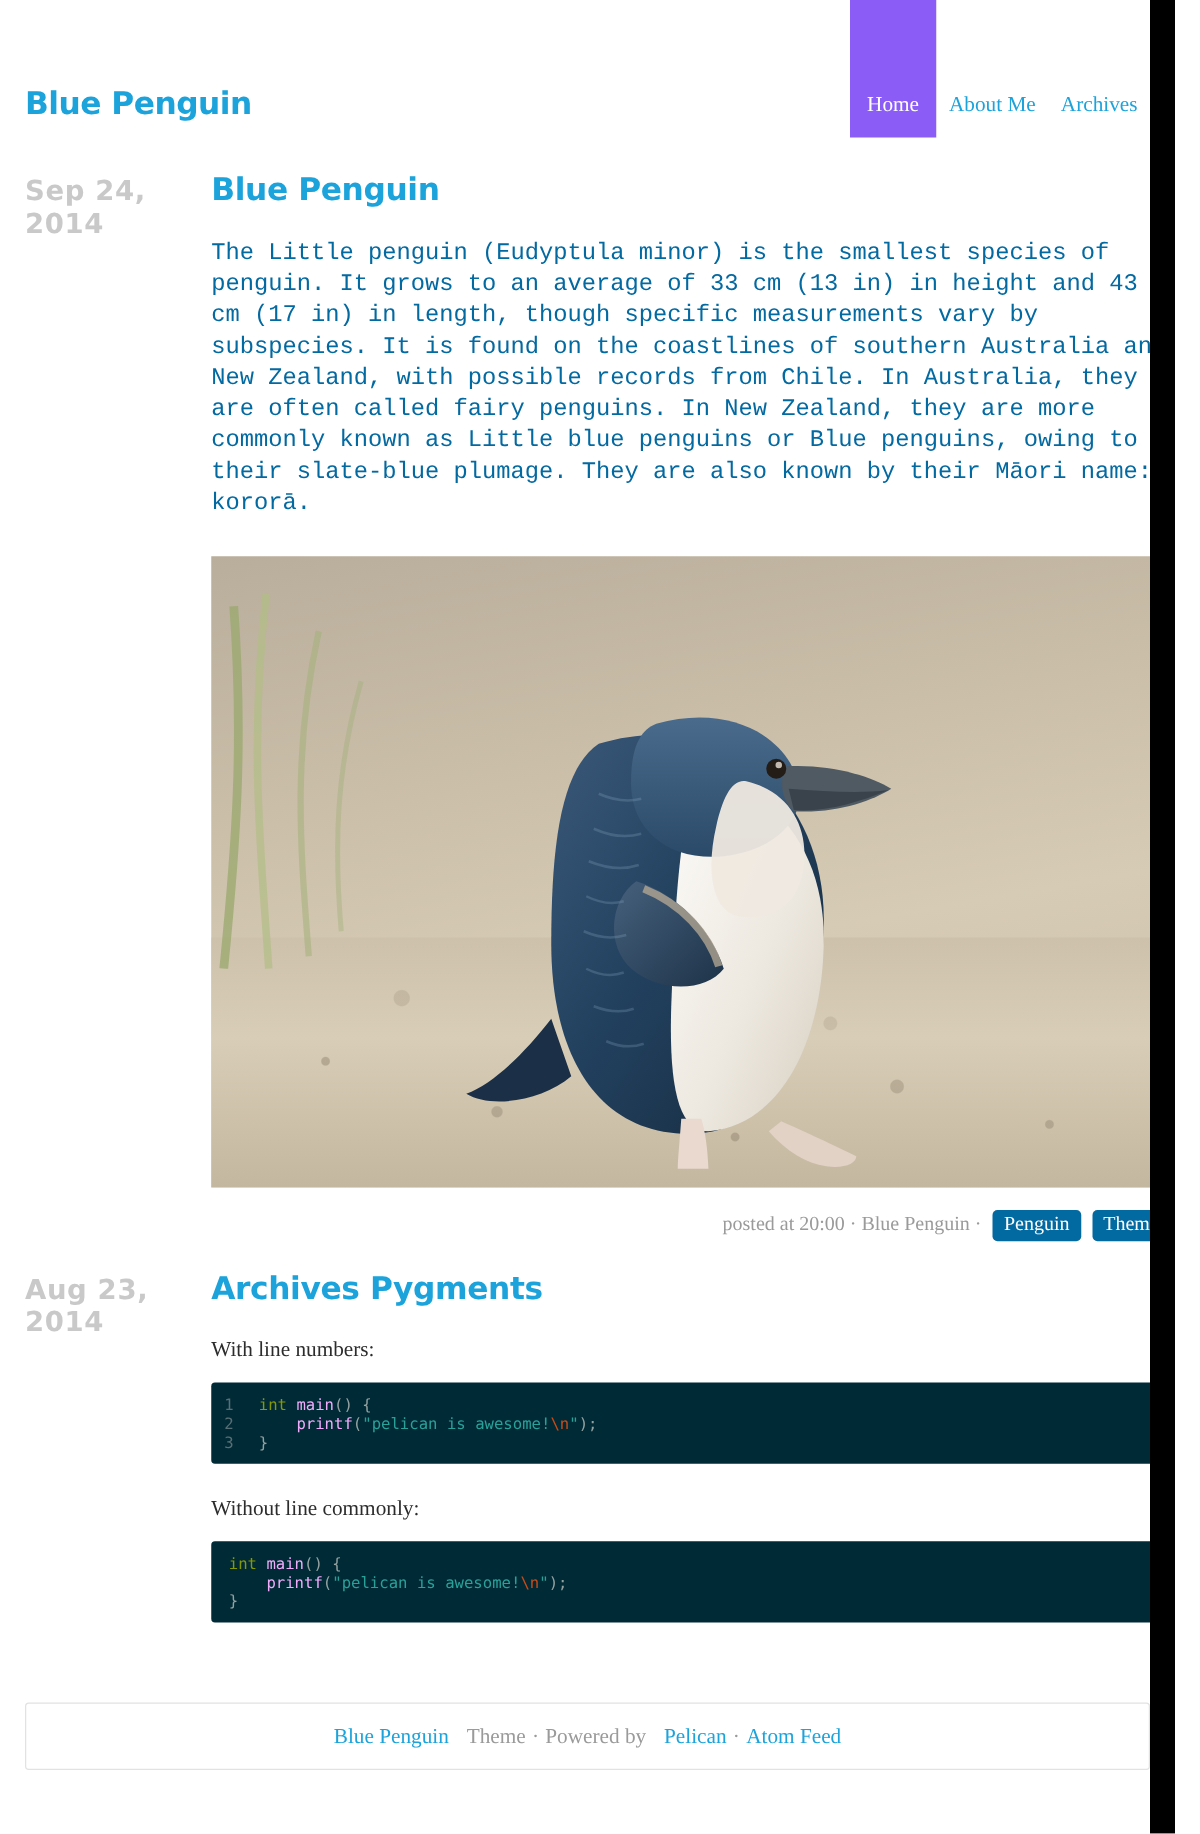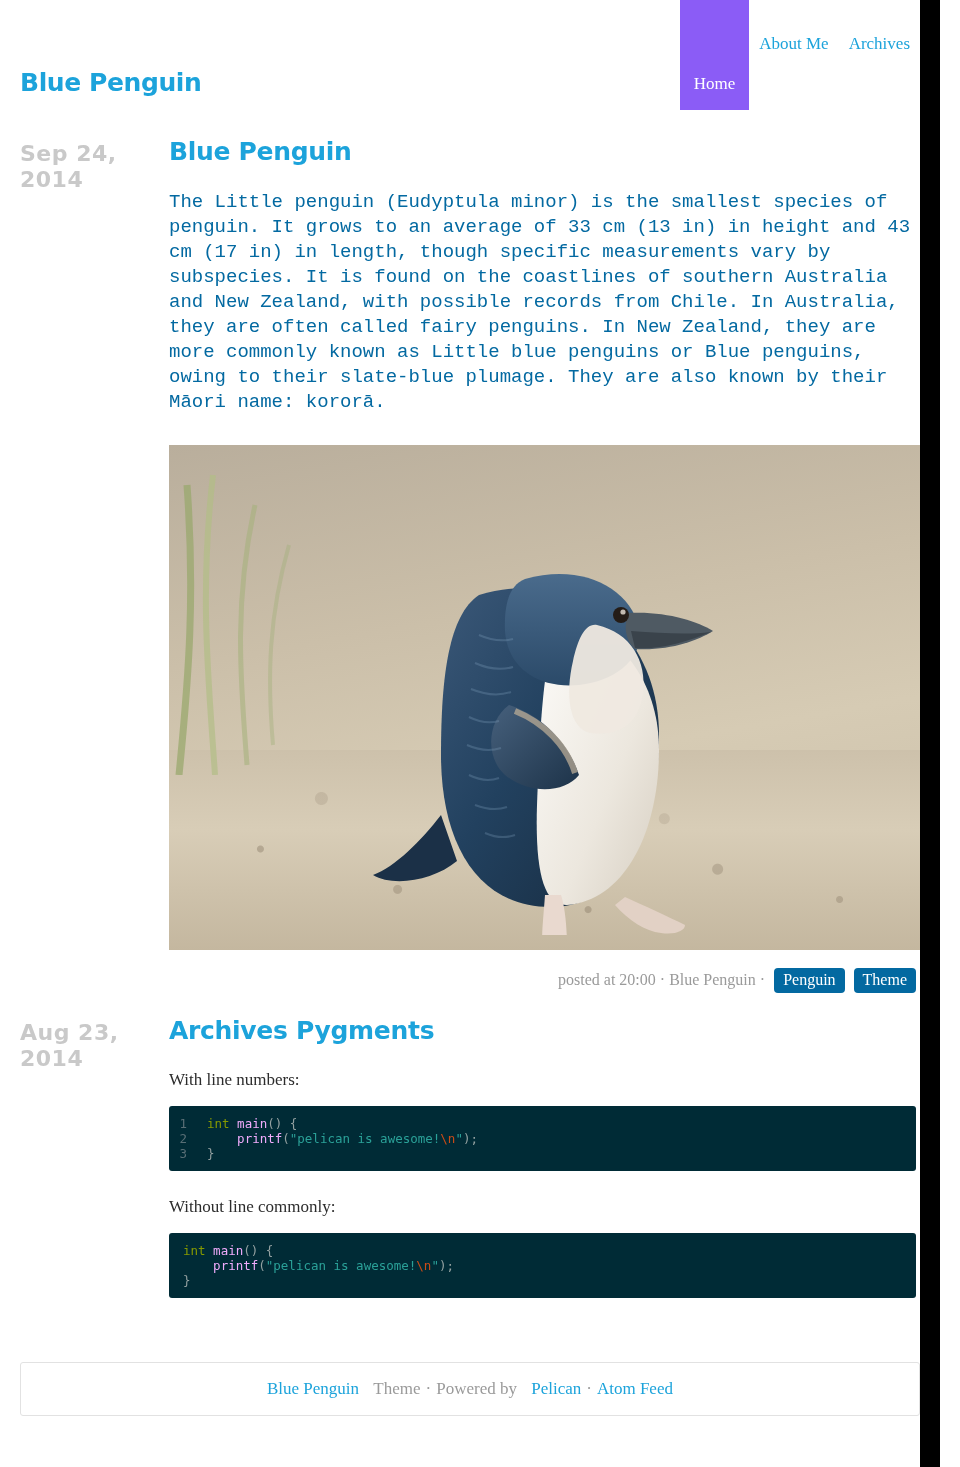--- a/index.html
+++ b/index.html
@@ -52,35 +52,35 @@
     height: 110px;
     display: flex;
     align-items: flex-start;
   }
   nav.main-nav a {
     display: inline-block;
     font-family: "Liberation Serif", serif;
     font-size: 17px;
     color: #1ca3db;
     text-decoration: none;
-    padding: 35px 10px 0 10px;
+    padding: 75px 10px 0 10px;
     line-height: 1;
   }
   nav.main-nav a.active {
     background: #8b5cf6;
     color: #ffffff;
     height: 110px;
     padding: 75px 14px 0 14px;
   }
 
   
   .article {
     position: relative;
     padding-left: 169px;
-    padding-right: 24px;
+    padding-right: 4px;
   }
   .article + .article { margin-top: 24px; }
 
   .post-date {
     position: absolute;
     left: 20px;
     top: 3px;
     width: 135px;
     font-family: "DejaVu Sans", sans-serif;
     font-weight: bold;

